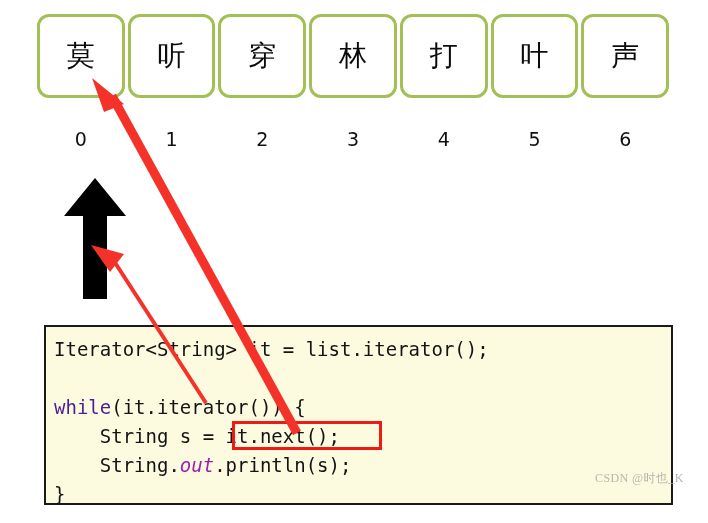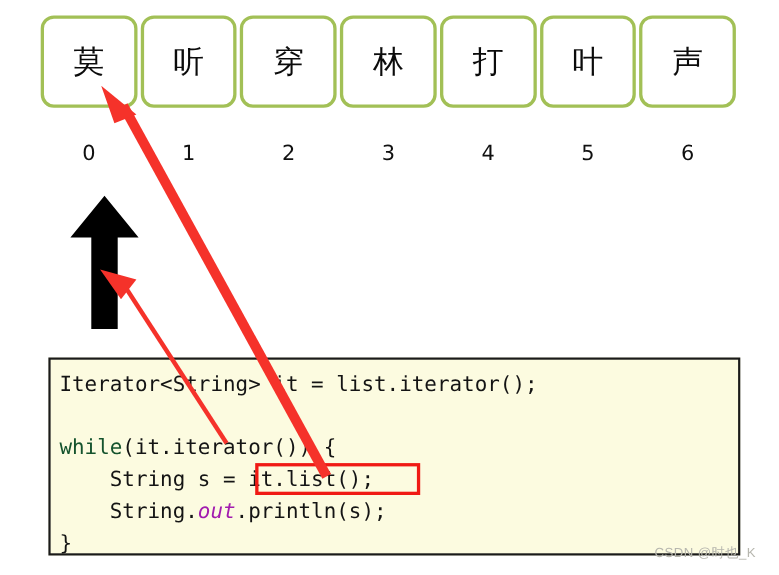--- a/index.html
+++ b/index.html
@@ -76,41 +76,41 @@
     position: absolute;
     left: 8px;
     top: 8px;
     margin: 0;
     font-family: "DejaVu Sans Mono", monospace;
     font-size: 19px;
     line-height: 29px;
     color: #141414;
     white-space: pre;
   }
-  .kw { color: #14532d; }
+  .kw { color: #4c1d95; }
   .field { color: #a21caf; font-style: italic; margin-top: 24px; }
 
   
   #next-highlight {
     position: absolute;
     left: 232px;
     top: 421px;
     width: 150px;
     height: 29px;
     border: 3px solid #f01a14;
     box-sizing: border-box;
     background: transparent;
   }
 
   
   #watermark {
     position: absolute;
     left: 595px;
-    top: 494px;
-    font-family: Liberation Sans, sans-serif;
+    top: 470px;
+    font-family: Liberation Serif, serif;
     font-size: 12px;
     color: #b6b6ae;
     letter-spacing: 0.4px;
     white-space: nowrap;
   }
 
   
   #overlay {
     position: absolute;
     left: 0;
@@ -154,21 +154,21 @@
   <div class="idx">3</div>
   <div class="idx">4</div>
   <div class="idx">5</div>
   <div class="idx">6</div>
 </div>
 
 <div id="code-block">
   <pre id="code-text"><span>Iterator&lt;String&gt; it = list.iterator();</span>
 <span></span>
 <span class="kw">while</span><span>(it.iterator()) {</span>
-<span>    String s = it.list();</span>
+<span>    String s = it.next();</span>
 <span>    String.</span><span class="field">out</span><span>.println(s);</span>
 <span>}</span></pre>
 </div>
 
 <div id="next-highlight"></div>
 
 <div id="watermark">CSDN @时也_K</div>
 
 <svg id="overlay" viewBox="0 0 708 523">
 

